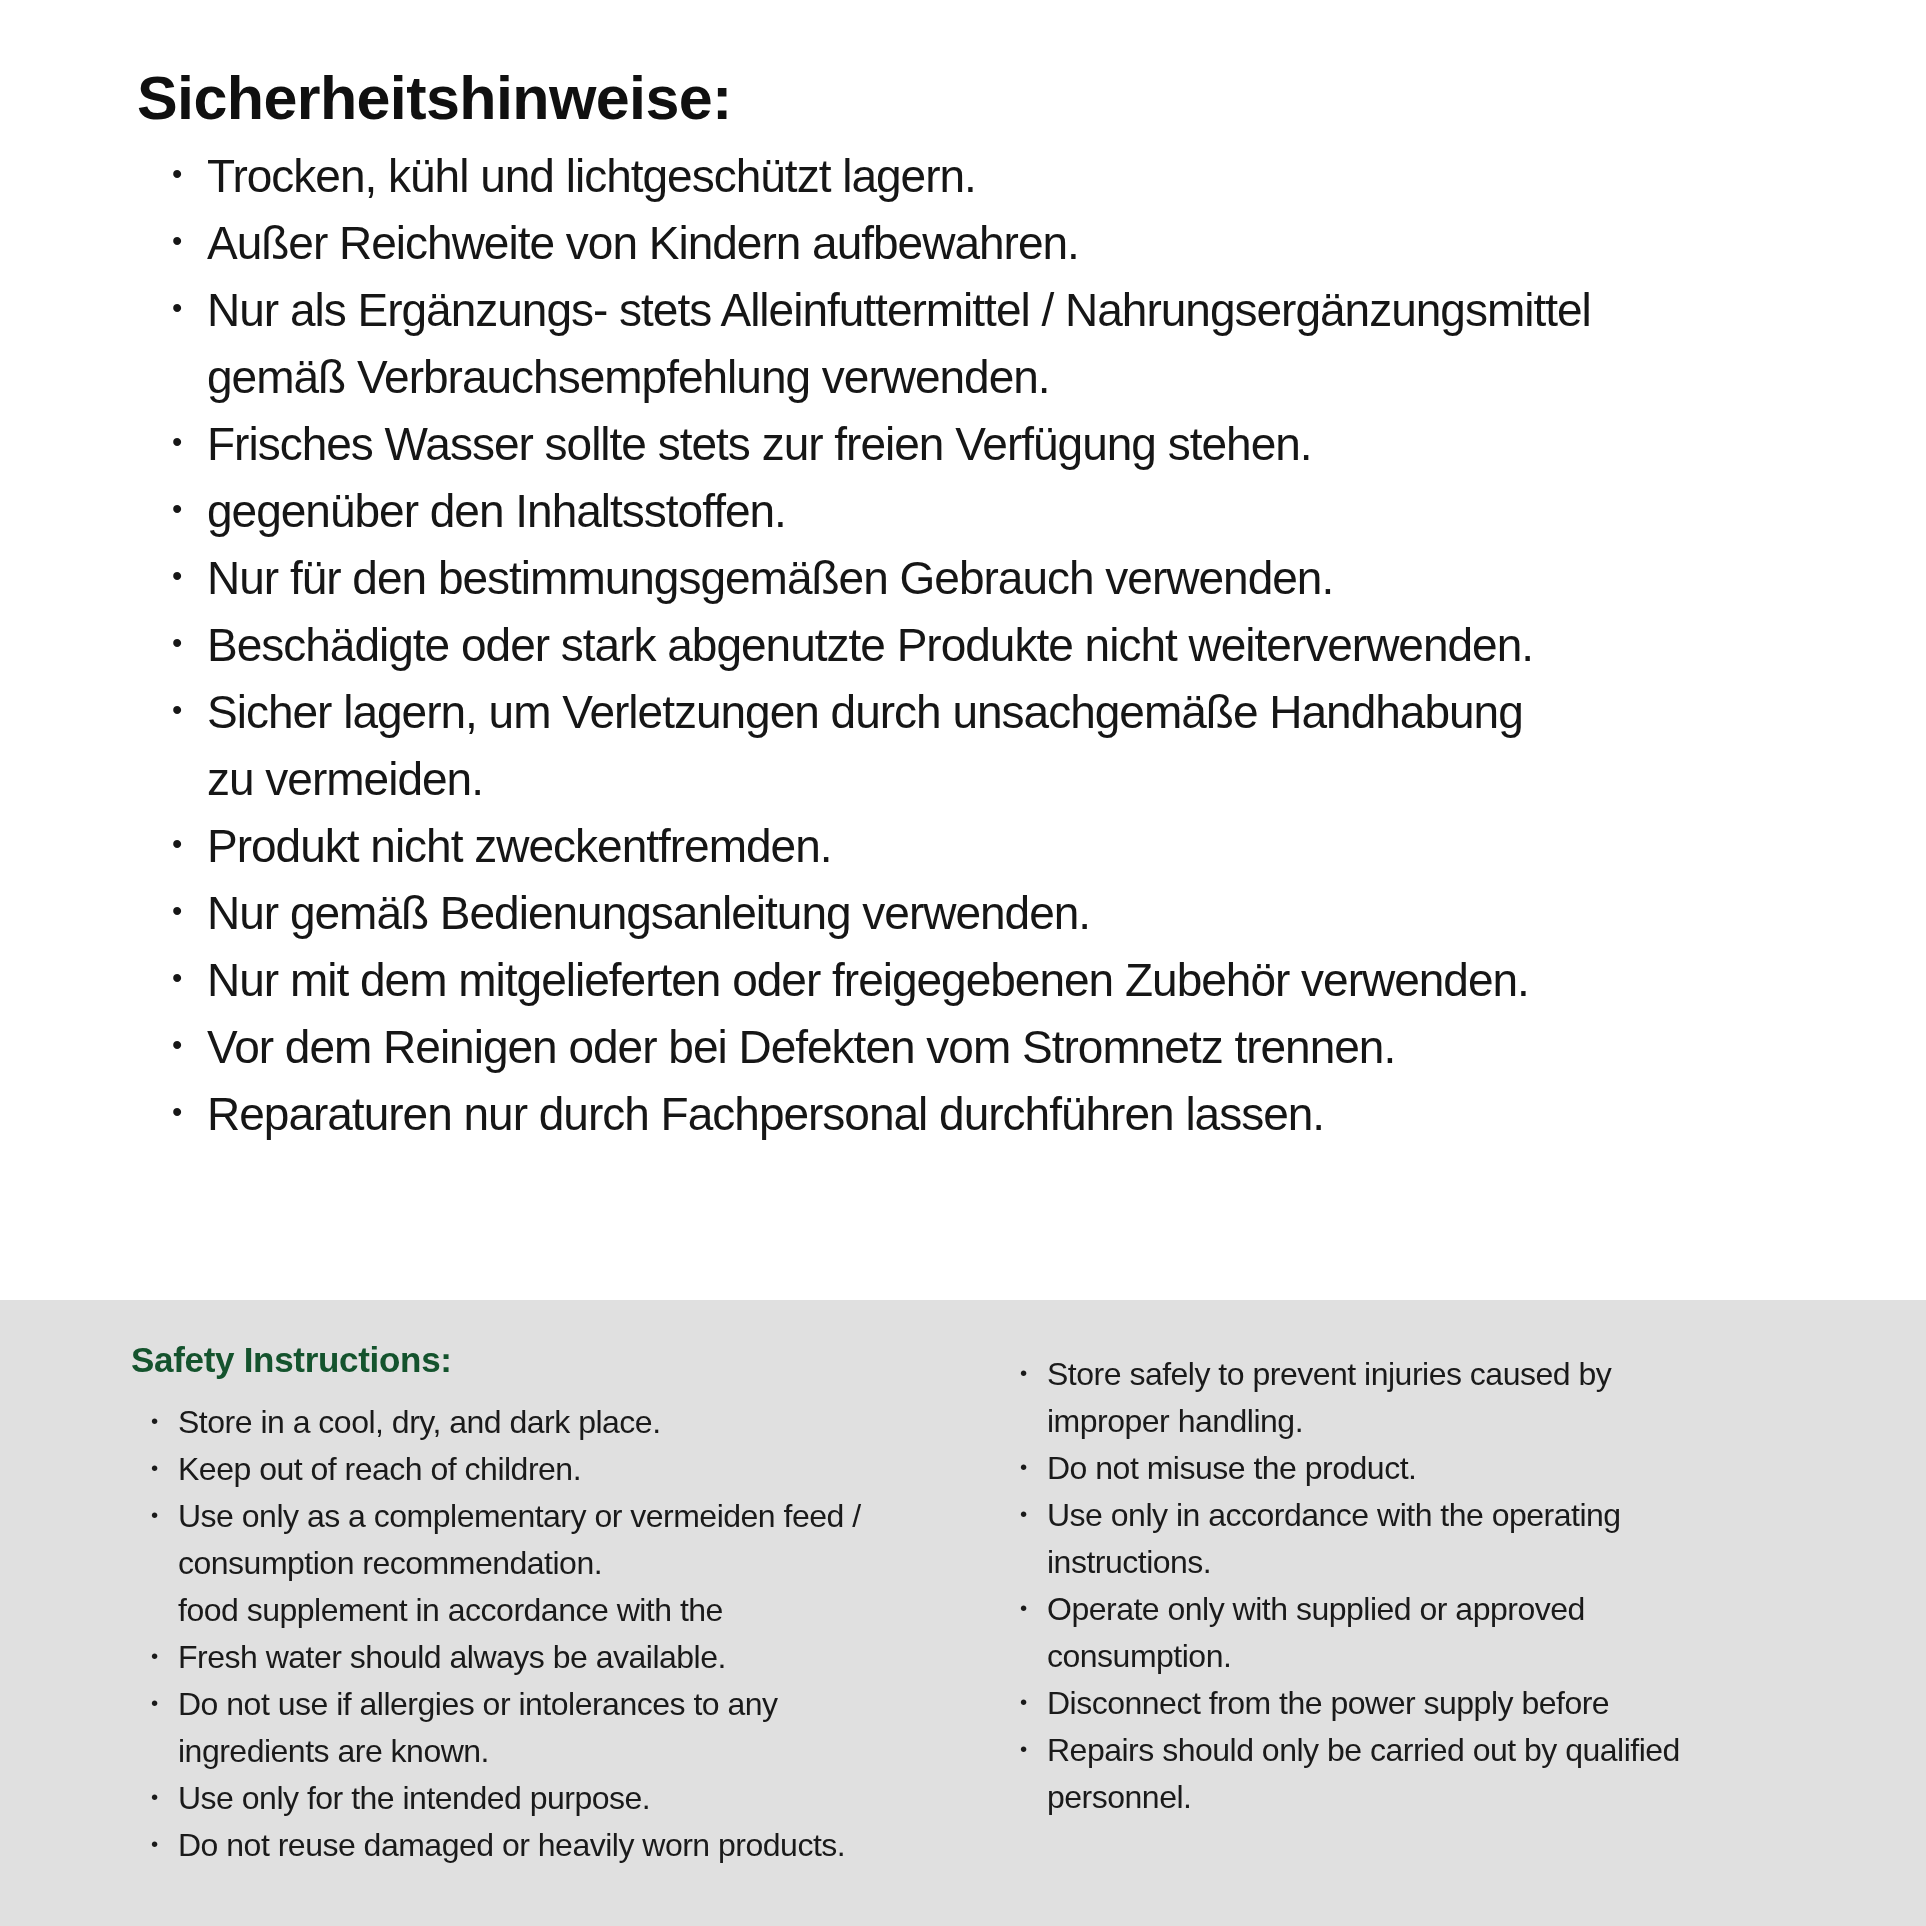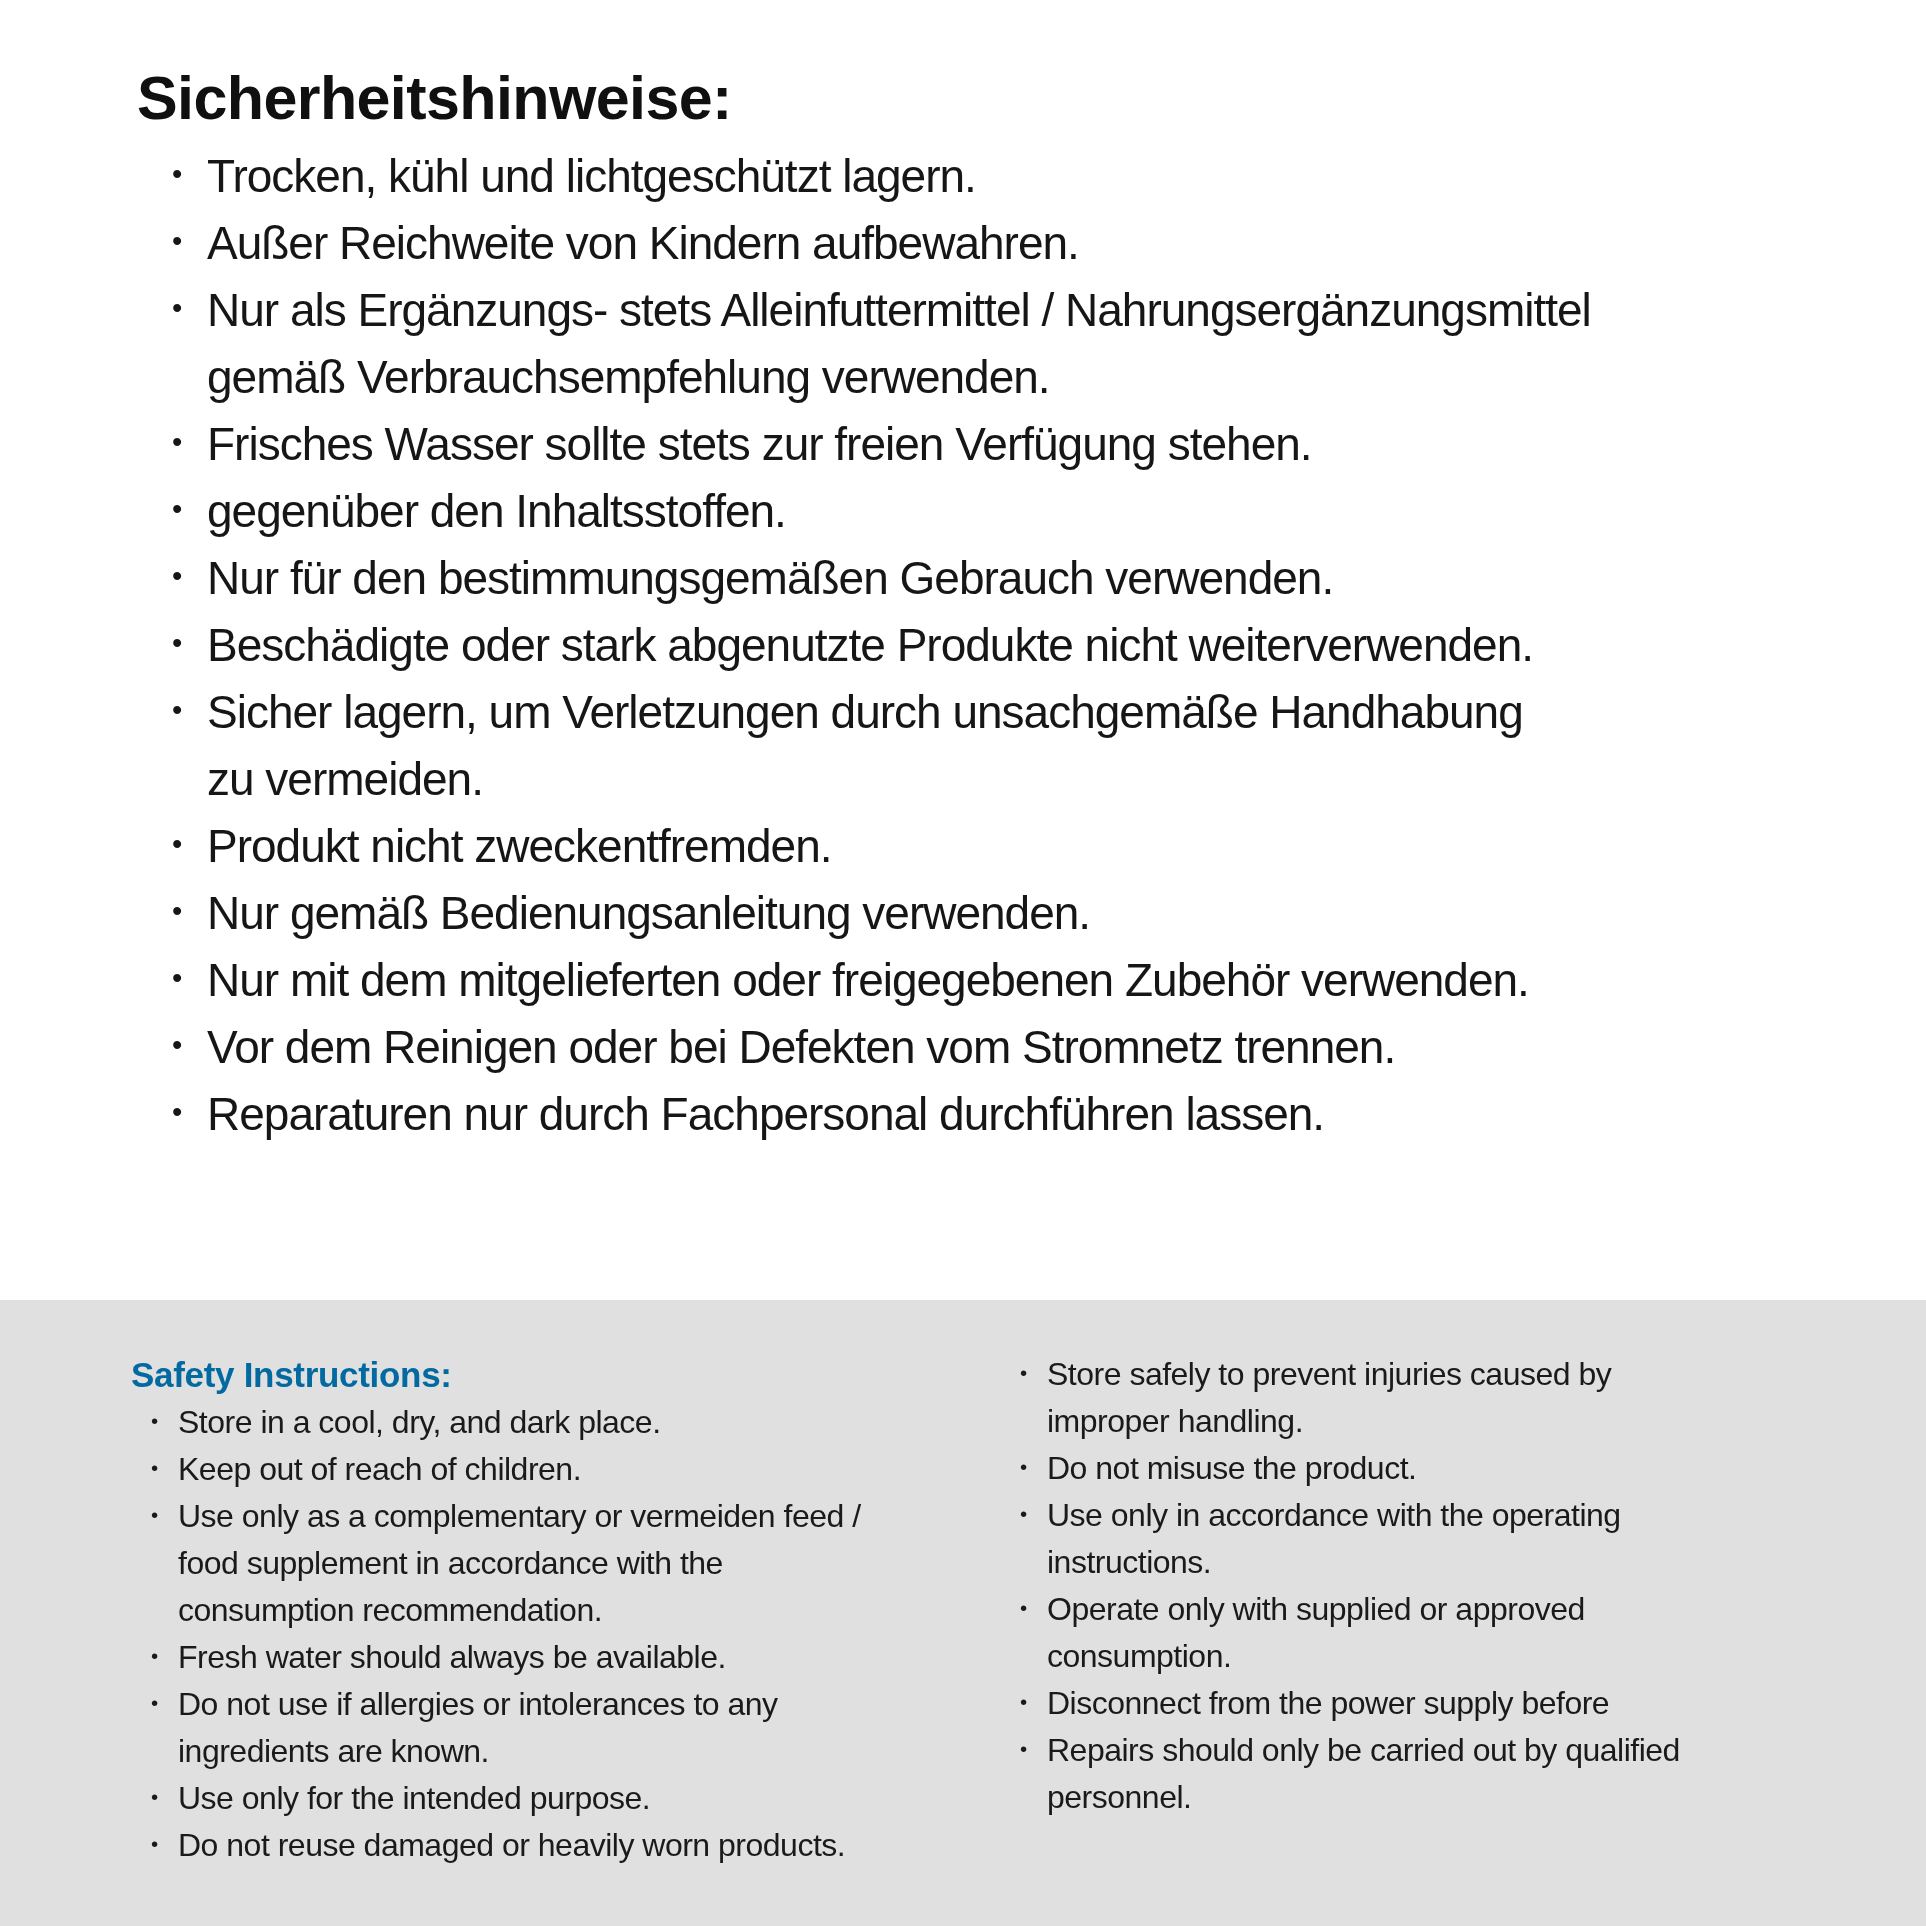--- a/index.html
+++ b/index.html
@@ -59,27 +59,27 @@
     position: absolute;
     left: 0;
     top: 1300px;
     width: 1926px;
     height: 626px;
     background: #e0e0e0;
   }
   .en-heading {
     position: absolute;
     left: 131px;
-    top: 51px;
+    top: 36px;
     margin: 0;
     font-size: 35px;
     font-weight: 700;
     line-height: 47px;
     letter-spacing: -0.3px;
-    color: #0369a1;
+    color: #14532d;
     white-space: nowrap;
   }
   .en-list {
     margin: 0;
     padding: 0;
     list-style: none;
     font-size: 32px;
     line-height: 47px;
     letter-spacing: -0.5px;
     color: #1a1a1a;
@@ -181,22 +181,22 @@
           <span class="bm">•</span>
           <div class="line">Store in a cool, dry, and dark place.</div>
         </li>
         <li>
           <span class="bm">•</span>
           <div class="line">Keep out of reach of children.</div>
         </li>
         <li>
           <span class="bm">•</span>
           <div class="line">Use only as a complementary or vermeiden feed /</div>
+          <div class="line">consumption recommendation.</div>
           <div class="line">food supplement in accordance with the</div>
-          <div class="line">consumption recommendation.</div>
         </li>
         <li>
           <span class="bm">•</span>
           <div class="line">Fresh water should always be available.</div>
         </li>
         <li>
           <span class="bm">•</span>
           <div class="line">Do not use if allergies or intolerances to any</div>
           <div class="line">ingredients are known.</div>
         </li>

